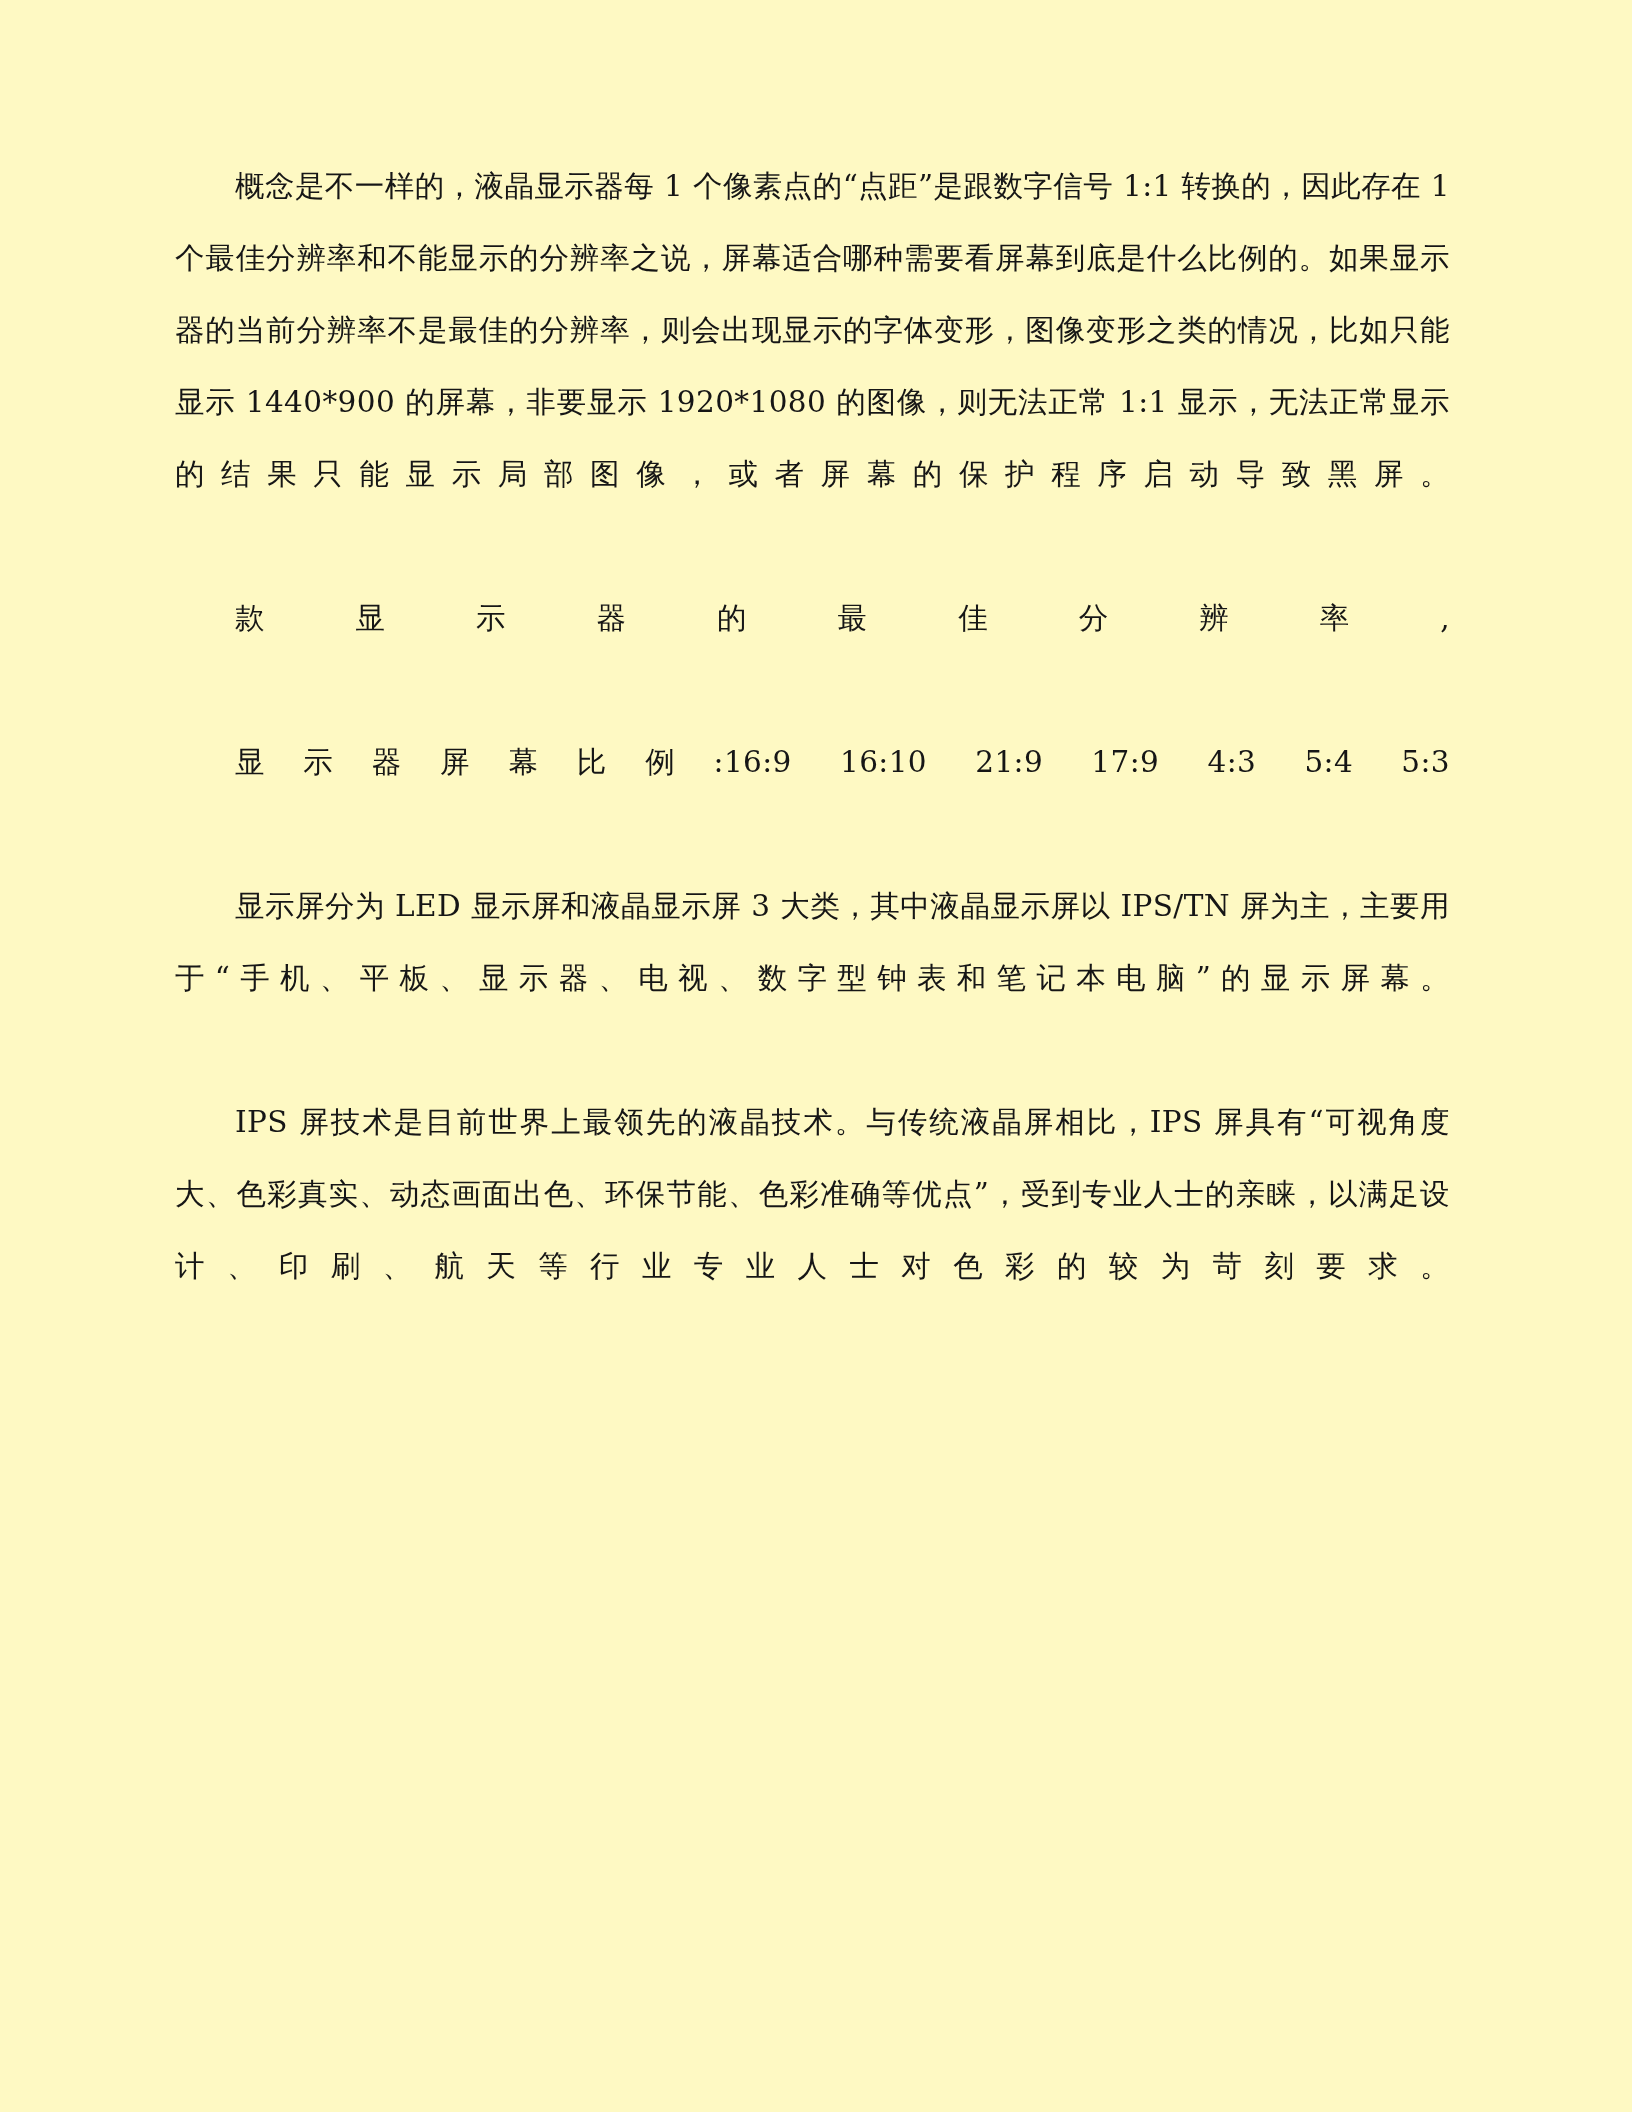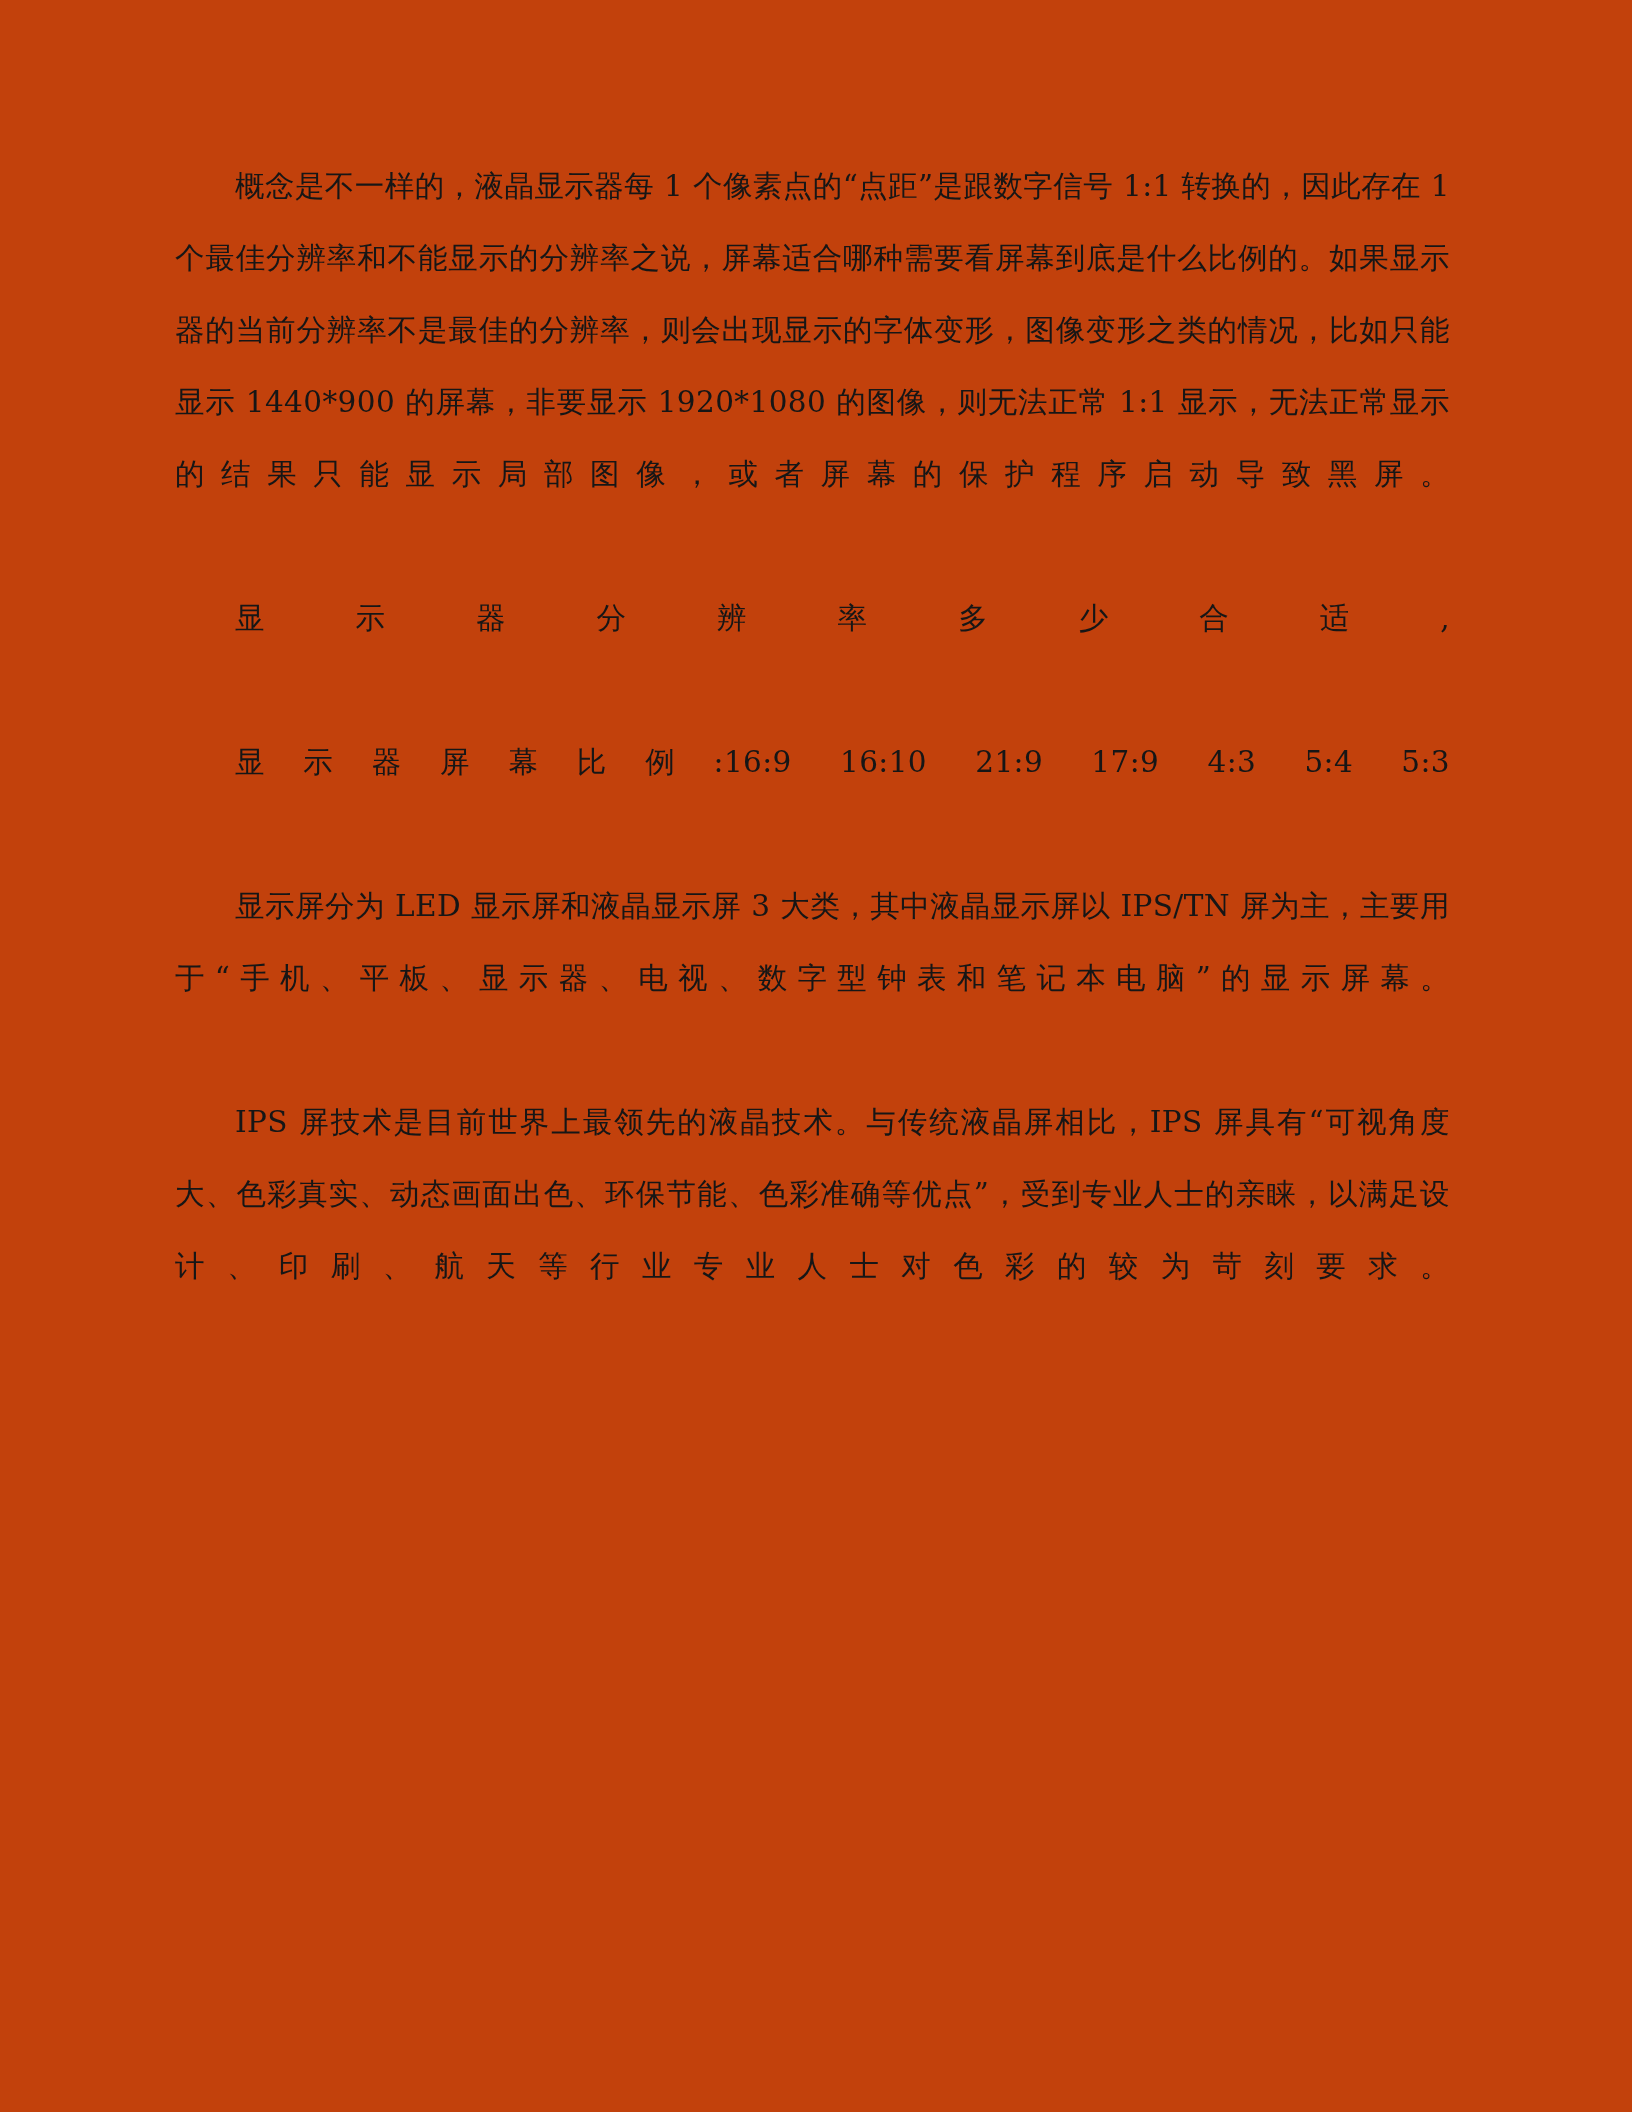--- a/index.html
+++ b/index.html
@@ -16,21 +16,21 @@
     color: #000000;
     -webkit-font-smoothing: antialiased;
   }
 
   #page {
     position: absolute;
     left: 0;
     top: 0;
     width: 1632px;
     height: 2112px;
-    background: #c2410c;
+    background: #fef9c3;
   }
 
   #doc-body {
     position: absolute;
     left: 175px;
     top: 150px;
     width: 1275px;
   }
 
   .para {
@@ -55,19 +55,19 @@
     display: inline-block;
     width: 100%;
   }
 </style>
 </head>
 <body>
 
 <div id="page">
   <div id="doc-body">
     <p class="para indent">概念是不一样的，液晶显示器每 1 个像素点的“点距”是跟数字信号 1:1 转换的，因此存在 1 个最佳分辨率和不能显示的分辨率之说，屏幕适合哪种需要看屏幕到底是什么比例的。如果显示器的当前分辨率不是最佳的分辨率，则会出现显示的字体变形，图像变形之类的情况，比如只能显示 1440*900 的屏幕，非要显示 1920*1080 的图像，则无法正常 1:1 显示，无法正常显示的结果只能显示局部图像，或者屏幕的保护程序启动导致黑屏。</p>
-    <p class="para indent">显示器分辨率多少合适,</p>
+    <p class="para indent">款显示器的最佳分辨率,</p>
     <p class="para indent">显示器屏幕比例:16:9 16:10 21:9 17:9 4:3 5:4 5:3</p>
     <p class="para indent">显示屏分为 LED 显示屏和液晶显示屏 3 大类，其中液晶显示屏以 IPS/TN 屏为主，主要用于“手机、平板、显示器、电视、数字型钟表和笔记本电脑”的显示屏幕。</p>
     <p class="para indent">IPS 屏技术是目前世界上最领先的液晶技术。与传统液晶屏相比，IPS 屏具有“可视角度大、色彩真实、动态画面出色、环保节能、色彩准确等优点”，受到专业人士的亲睐，以满足设计、印刷、航天等行业专业人士对色彩的较为苛刻要求。</p>
 
   </div>
 </div>
 
 </body></html>

